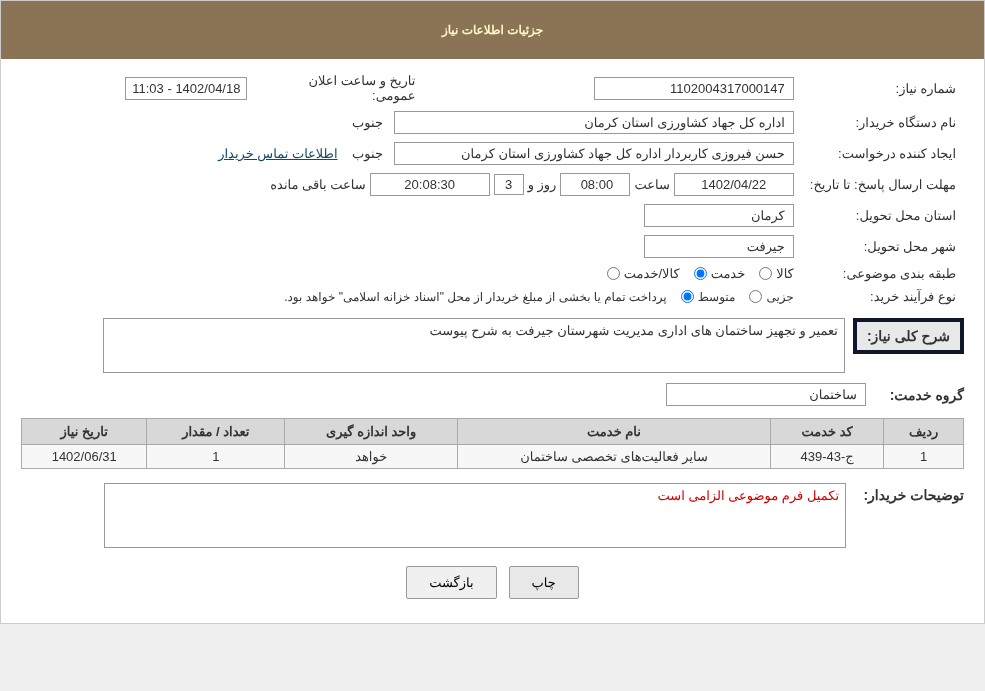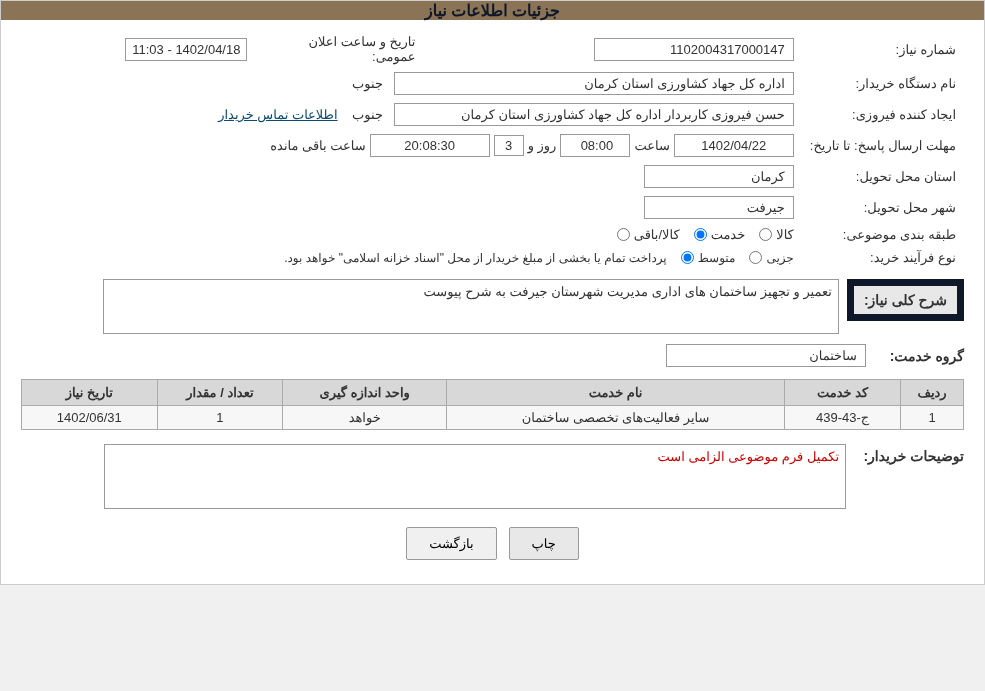--- a/index.html
+++ b/index.html
@@ -11,32 +11,32 @@
       color: #333;
     }
     .page-wrapper {
       max-width: 985px;
       margin: 0 auto;
       background: #fff;
       border: 1px solid #ccc;
     }
     .header-bar {
       background: #8B7355;
-      color: #0f172a;
-      text-align: center;
-      padding: 0 0;
-      font-size: 16px;
+      color: #fef9c3;
+      text-align: center;
+      padding: 22px 0;
+      font-size: 12px;
       font-weight: bold;
     }
     .content {
       padding: 10px 20px;
     }
     .section-title {
       background: #e8e8e8;
-      border: 7px solid #0f172a;
+      border: 4px solid #0f172a;
       padding: 6px 10px;
       font-weight: bold;
       margin: 10px 0 6px 0;
       font-size: 14px;
     }
     .info-grid {
       width: 100%;
       border-collapse: collapse;
     }
     .info-grid td {
@@ -114,21 +114,21 @@
       direction: rtl;
     }
     .data-table {
       width: 100%;
       border-collapse: collapse;
       margin-top: 8px;
     }
     .data-table th {
       background: #d8d8d8;
       border: 1px solid #aaa;
-      padding: 5px 4px;
+      padding: 5px 11px;
       text-align: center;
       font-weight: bold;
       font-size: 13px;
     }
     .data-table td {
       border: 1px solid #aaa;
       padding: 4px 8px;
       text-align: center;
       font-size: 13px;
     }
@@ -216,21 +216,21 @@
         <td class="value-cell" colspan="3">
           <div class="input-box input-box-wide">
             <span>اداره کل جهاد کشاورزی استان کرمان</span>
           </div>
           &nbsp;
           <span>جنوب</span>
         </td>
       </tr>
 
       <tr>
-        <td class="label-cell">ایجاد کننده فیروزی:</td>
+        <td class="label-cell">ایجاد کننده درخواست:</td>
         <td class="value-cell" colspan="3">
           <div class="input-box input-box-wide">
             <span>حسن فیروزی کاربردار اداره کل جهاد کشاورزی استان کرمان</span>
           </div>
           &nbsp;
           <span>جنوب</span>
           &nbsp;&nbsp;
           <span class="blue-link">اطلاعات تماس خریدار</span>
         </td>
       </tr>
@@ -282,21 +282,21 @@
           <div class="radio-group">
             <div class="radio-item">
               <span>کالا</span>
               <input type="radio" name="tabaqe" style="">
             </div>
             <div class="radio-item">
               <span>خدمت</span>
               <input type="radio" name="tabaqe" checked="" style="">
             </div>
             <div class="radio-item">
-              <span>کالا/باقی</span>
+              <span>کالا/خدمت</span>
               <input type="radio" name="tabaqe" style="">
             </div>
           </div>
         </td>
       </tr>
 
       <tr>
         <td class="label-cell">نوع فرآیند خرید:</td>
         <td class="value-cell" colspan="3">
           <div class="proc-row">

